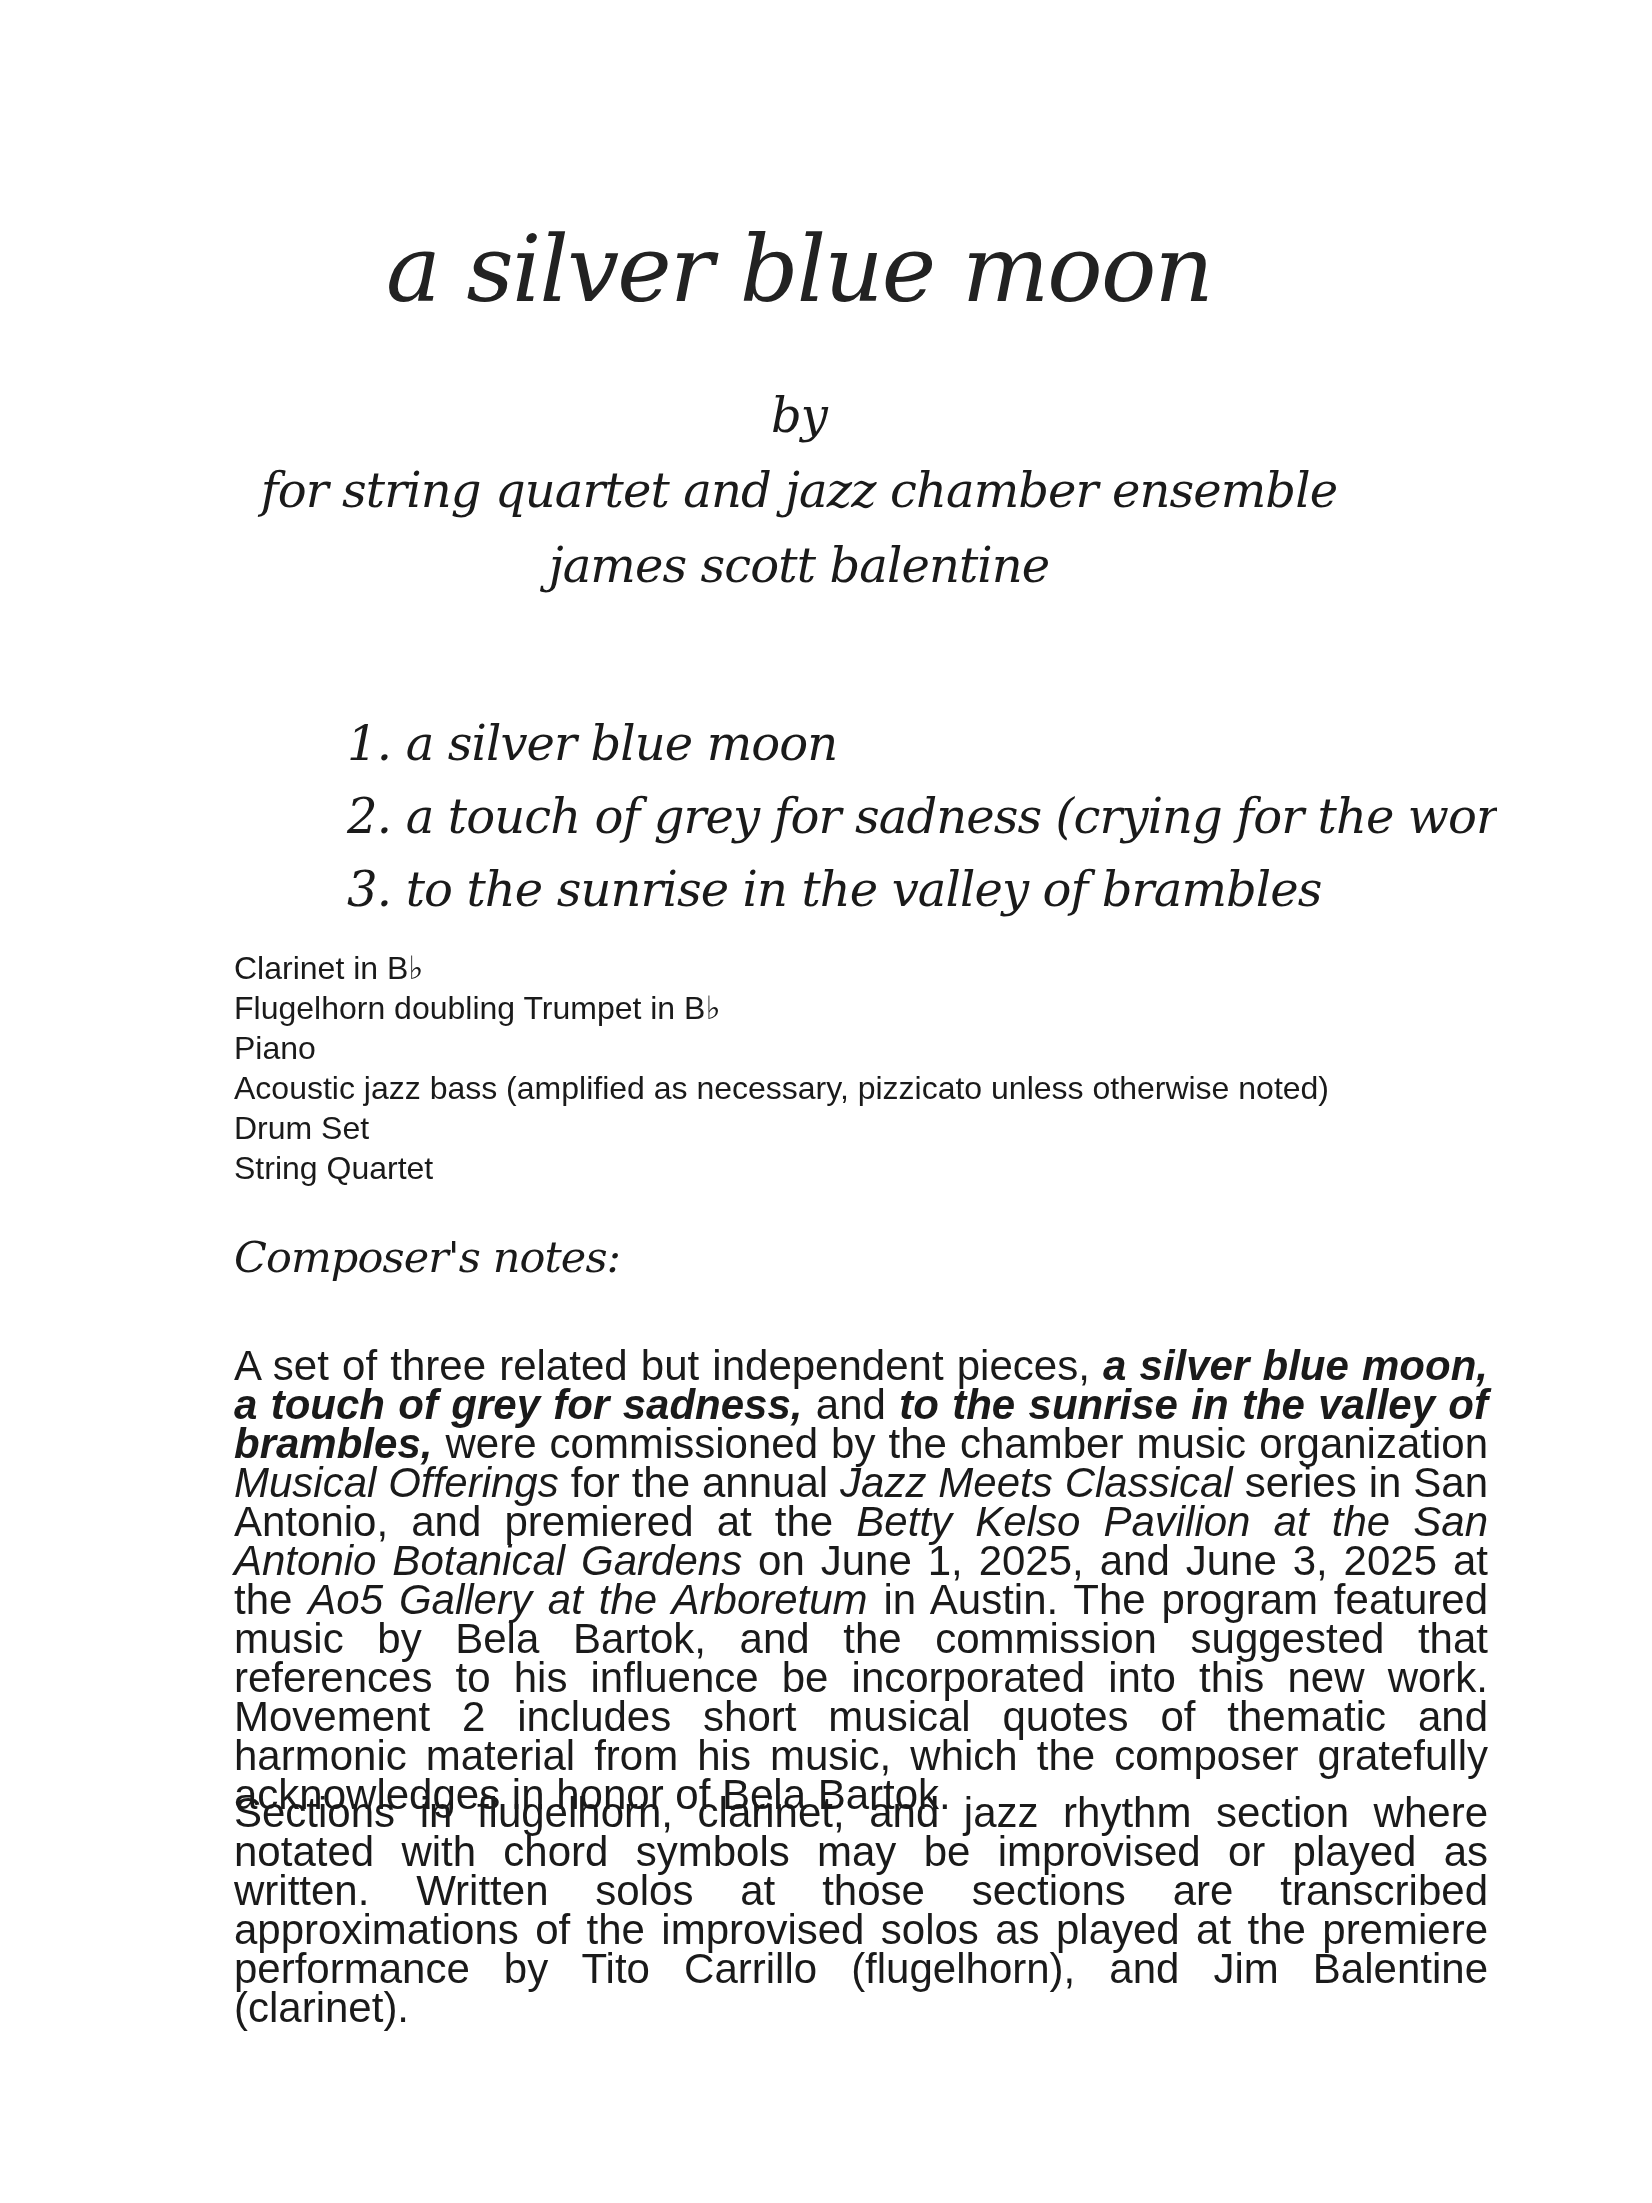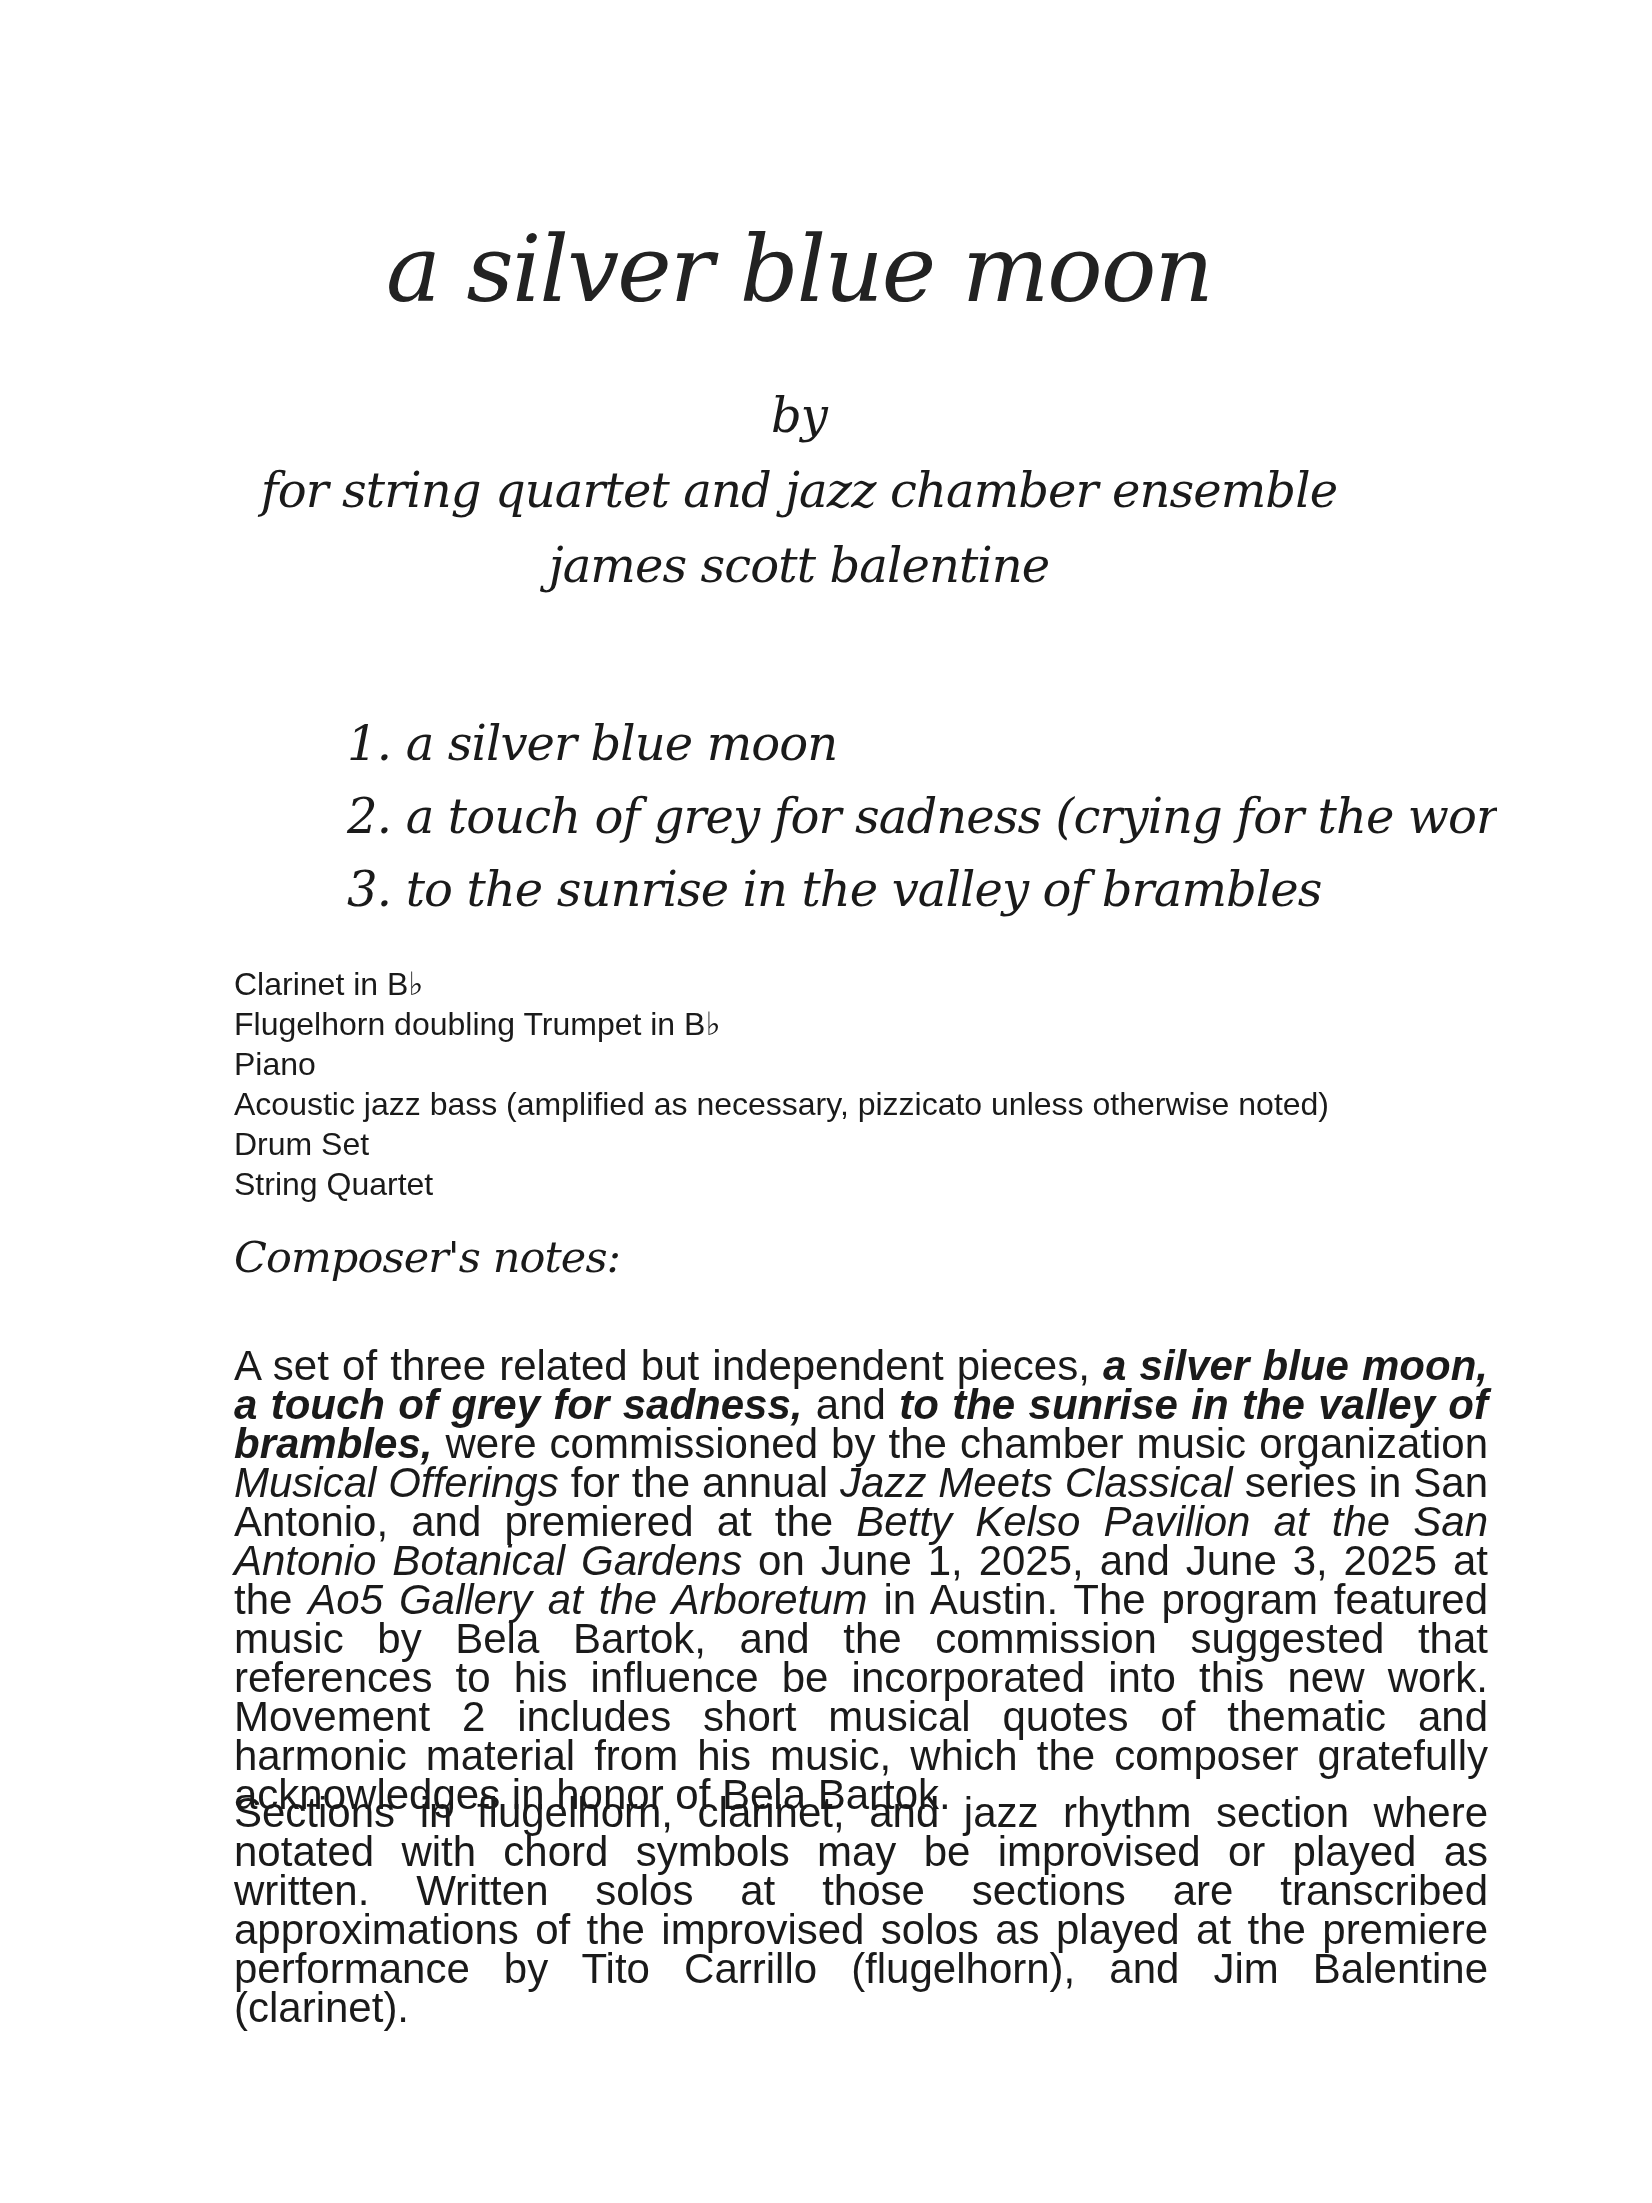--- a/index.html
+++ b/index.html
@@ -58,21 +58,20 @@
   .movement-number {
     margin-right: 14.7px;
   }
   .instruments {
     position: absolute;
     top: 948px;
     left: 234px;
     font-size: 32px;
     line-height: 40px;
     white-space: nowrap;
-    margin-top: 16px;
   }
   .notes-heading {
     position: absolute;
     top: 1232px;
     left: 234px;
     font-size: 43px;
     line-height: 1.2;
     text-align: center;
   }
   .notes-para {

